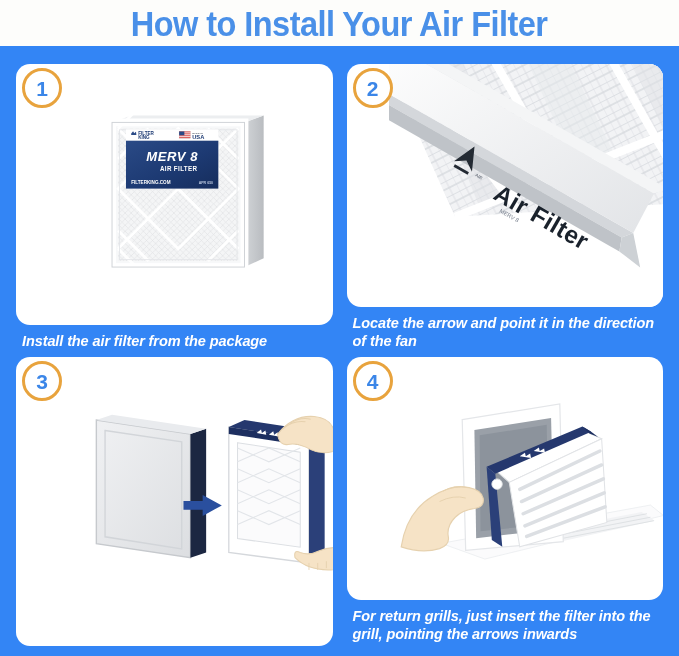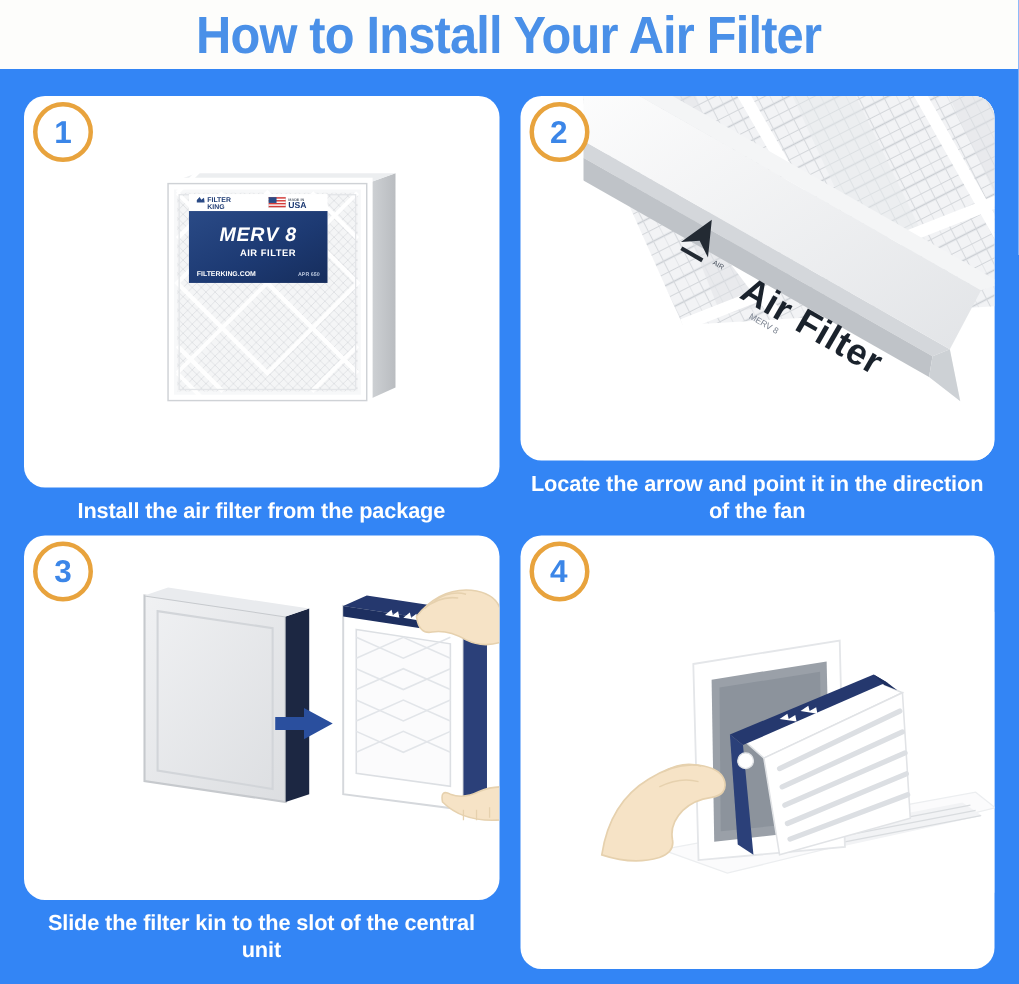--- a/index.html
+++ b/index.html
@@ -83,27 +83,27 @@
     align-items: center;
     justify-content: center;
     font-size: 21px;
     font-weight: bold;
     color: #3b86e8;
     z-index: 14;
     line-height: 1;
   }
   .caption {
     flex: 0 0 auto;
-    text-align: center;
     color: #ffffff;
     font-size: 14.5px;
     font-weight: bold;
     line-height: 1.28;
     padding: 7px 6px 2px 6px;
     letter-spacing: -0.1px;
+    font-style: italic;
   }
   .art {
     position: absolute;
     inset: 0;
     margin-left: 42px;
   }
   .art svg { display: block; width: 100%; height: 100%; }
 </style>
 </head>
 <body>
@@ -300,21 +300,20 @@
               <path d="M288 178 l0 8 M298 178 l0 8 M308 176 l0 8" fill="none" stroke-width="1"></path>
             </g>
 
             <g>
               <path d="M188 112 L166 100 L166 107 L144 107 L144 117 L166 117 L166 124 Z" fill="#2a4f9e"></path>
             </g>
           </svg>
         </div>
         <div class="badge">3</div>
       </div>
-      <div class="caption">Slide the filter kin to the slot of the central unit</div>
     </div>
 
     <div class="panel">
       <div class="card">
         <div class="art">
           <svg viewBox="0 0 315 215" preserveAspectRatio="xMidYMid meet">
             <rect width="315" height="215" fill="#ffffff"></rect>
 
             <polygon points="60,182 300,138 315,150 110,200" fill="#fbfbfc" stroke="#eceef0" stroke-width="1"></polygon>
             <polygon points="175,168 290,146 305,156 196,180" fill="#f2f3f5"></polygon>
@@ -351,16 +350,17 @@
             <g fill="#f6e3c6" stroke="#e6d1ae" stroke-width="1.3">
               <path d="M14 186 q6 -40 36 -58 q22 -14 42 -10 q14 3 16 12 q2 10 -10 12 q-14 2 -22 10 q-10 10 -8 22 q2 10 -10 14 q-20 6 -44 -2 Z"></path>
               <path d="M62 122 q14 -8 28 -4" fill="none" stroke-width="1.1"></path>
               <path d="M58 134 q16 -8 30 -4" fill="none" stroke-width="1.1"></path>
             </g>
             <circle cx="124" cy="114" r="6" fill="#ffffff" stroke="#e0e3e6" stroke-width="1"></circle>
           </svg>
         </div>
         <div class="badge">4</div>
       </div>
+      <div class="caption">For return grills, just insert the filter into the grill, pointing the arrows inwards</div>
     </div>
 
   </div>
 </div>
 
 </body></html>

